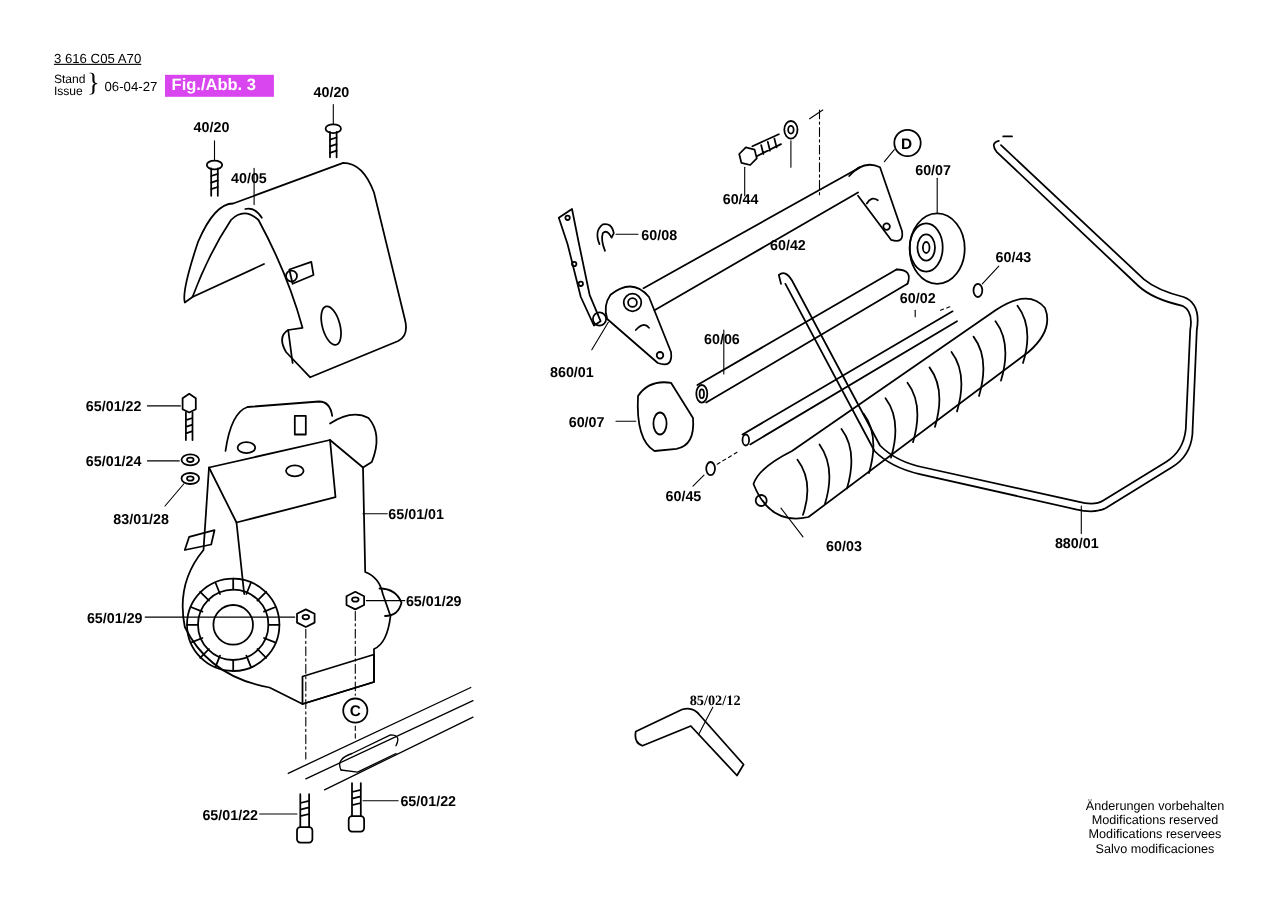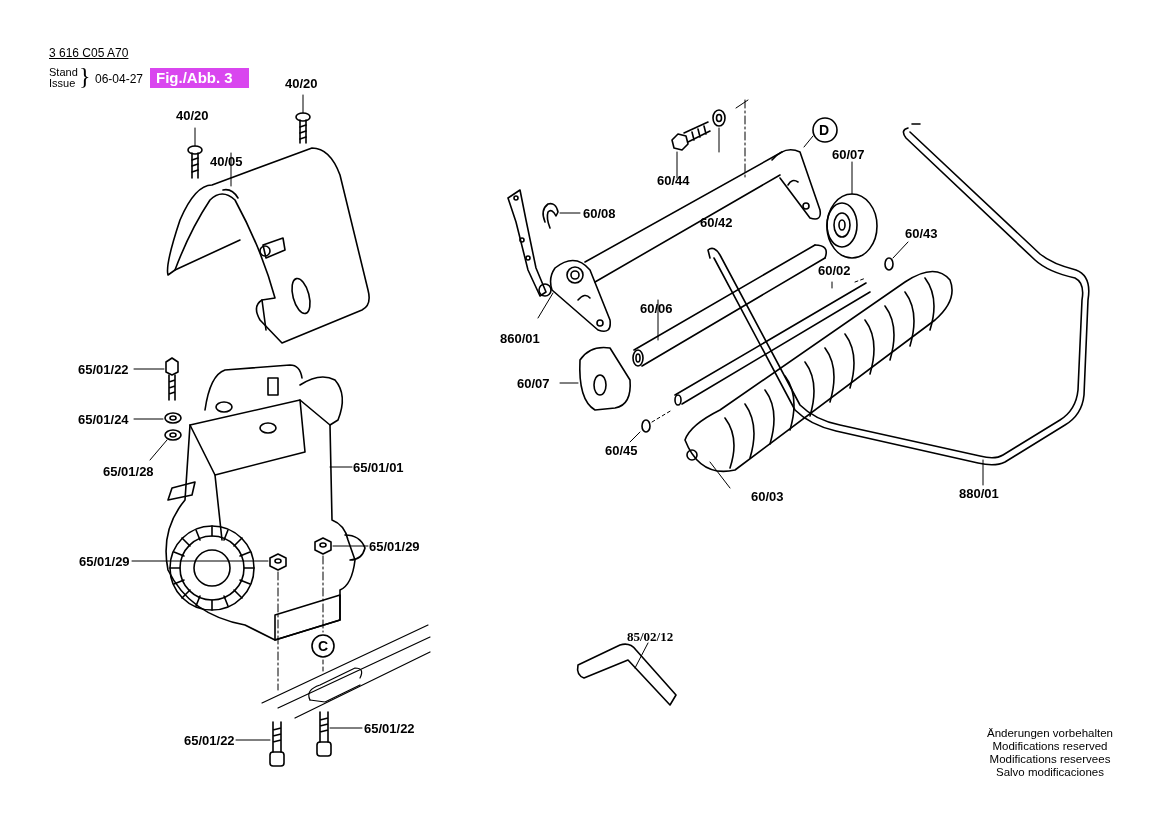--- a/index.html
+++ b/index.html
@@ -215,21 +215,21 @@
 
 <div class="lbl" style="left:318px;top:638px;font-size:14px;">C</div>
 <div class="lbl" style="left:819px;top:122px;font-size:14px;">D</div>
 
 <div class="lbl" style="left:176px;top:108px;">40/20</div>
 <div class="lbl" style="left:285px;top:76px;">40/20</div>
 <div class="lbl" style="left:210px;top:154px;">40/05</div>
 
 <div class="lbl" style="left:78px;top:362px;">65/01/22</div>
 <div class="lbl" style="left:78px;top:412px;">65/01/24</div>
-<div class="lbl" style="left:103px;top:464px;">65/01/28</div>
+<div class="lbl" style="left:103px;top:464px;">83/01/28</div>
 <div class="lbl" style="left:353px;top:460px;">65/01/01</div>
 <div class="lbl" style="left:79px;top:554px;">65/01/29</div>
 <div class="lbl" style="left:369px;top:539px;">65/01/29</div>
 <div class="lbl" style="left:184px;top:733px;">65/01/22</div>
 <div class="lbl" style="left:364px;top:721px;">65/01/22</div>
 
 <div class="lbl" style="left:657px;top:173px;">60/44</div>
 <div class="lbl" style="left:700px;top:171px;margin-top:44px;">60/42</div>
 <div class="lbl" style="left:583px;top:206px;text-align:center;">60/08</div>
 <div class="lbl" style="left:832px;top:147px;">60/07</div>

